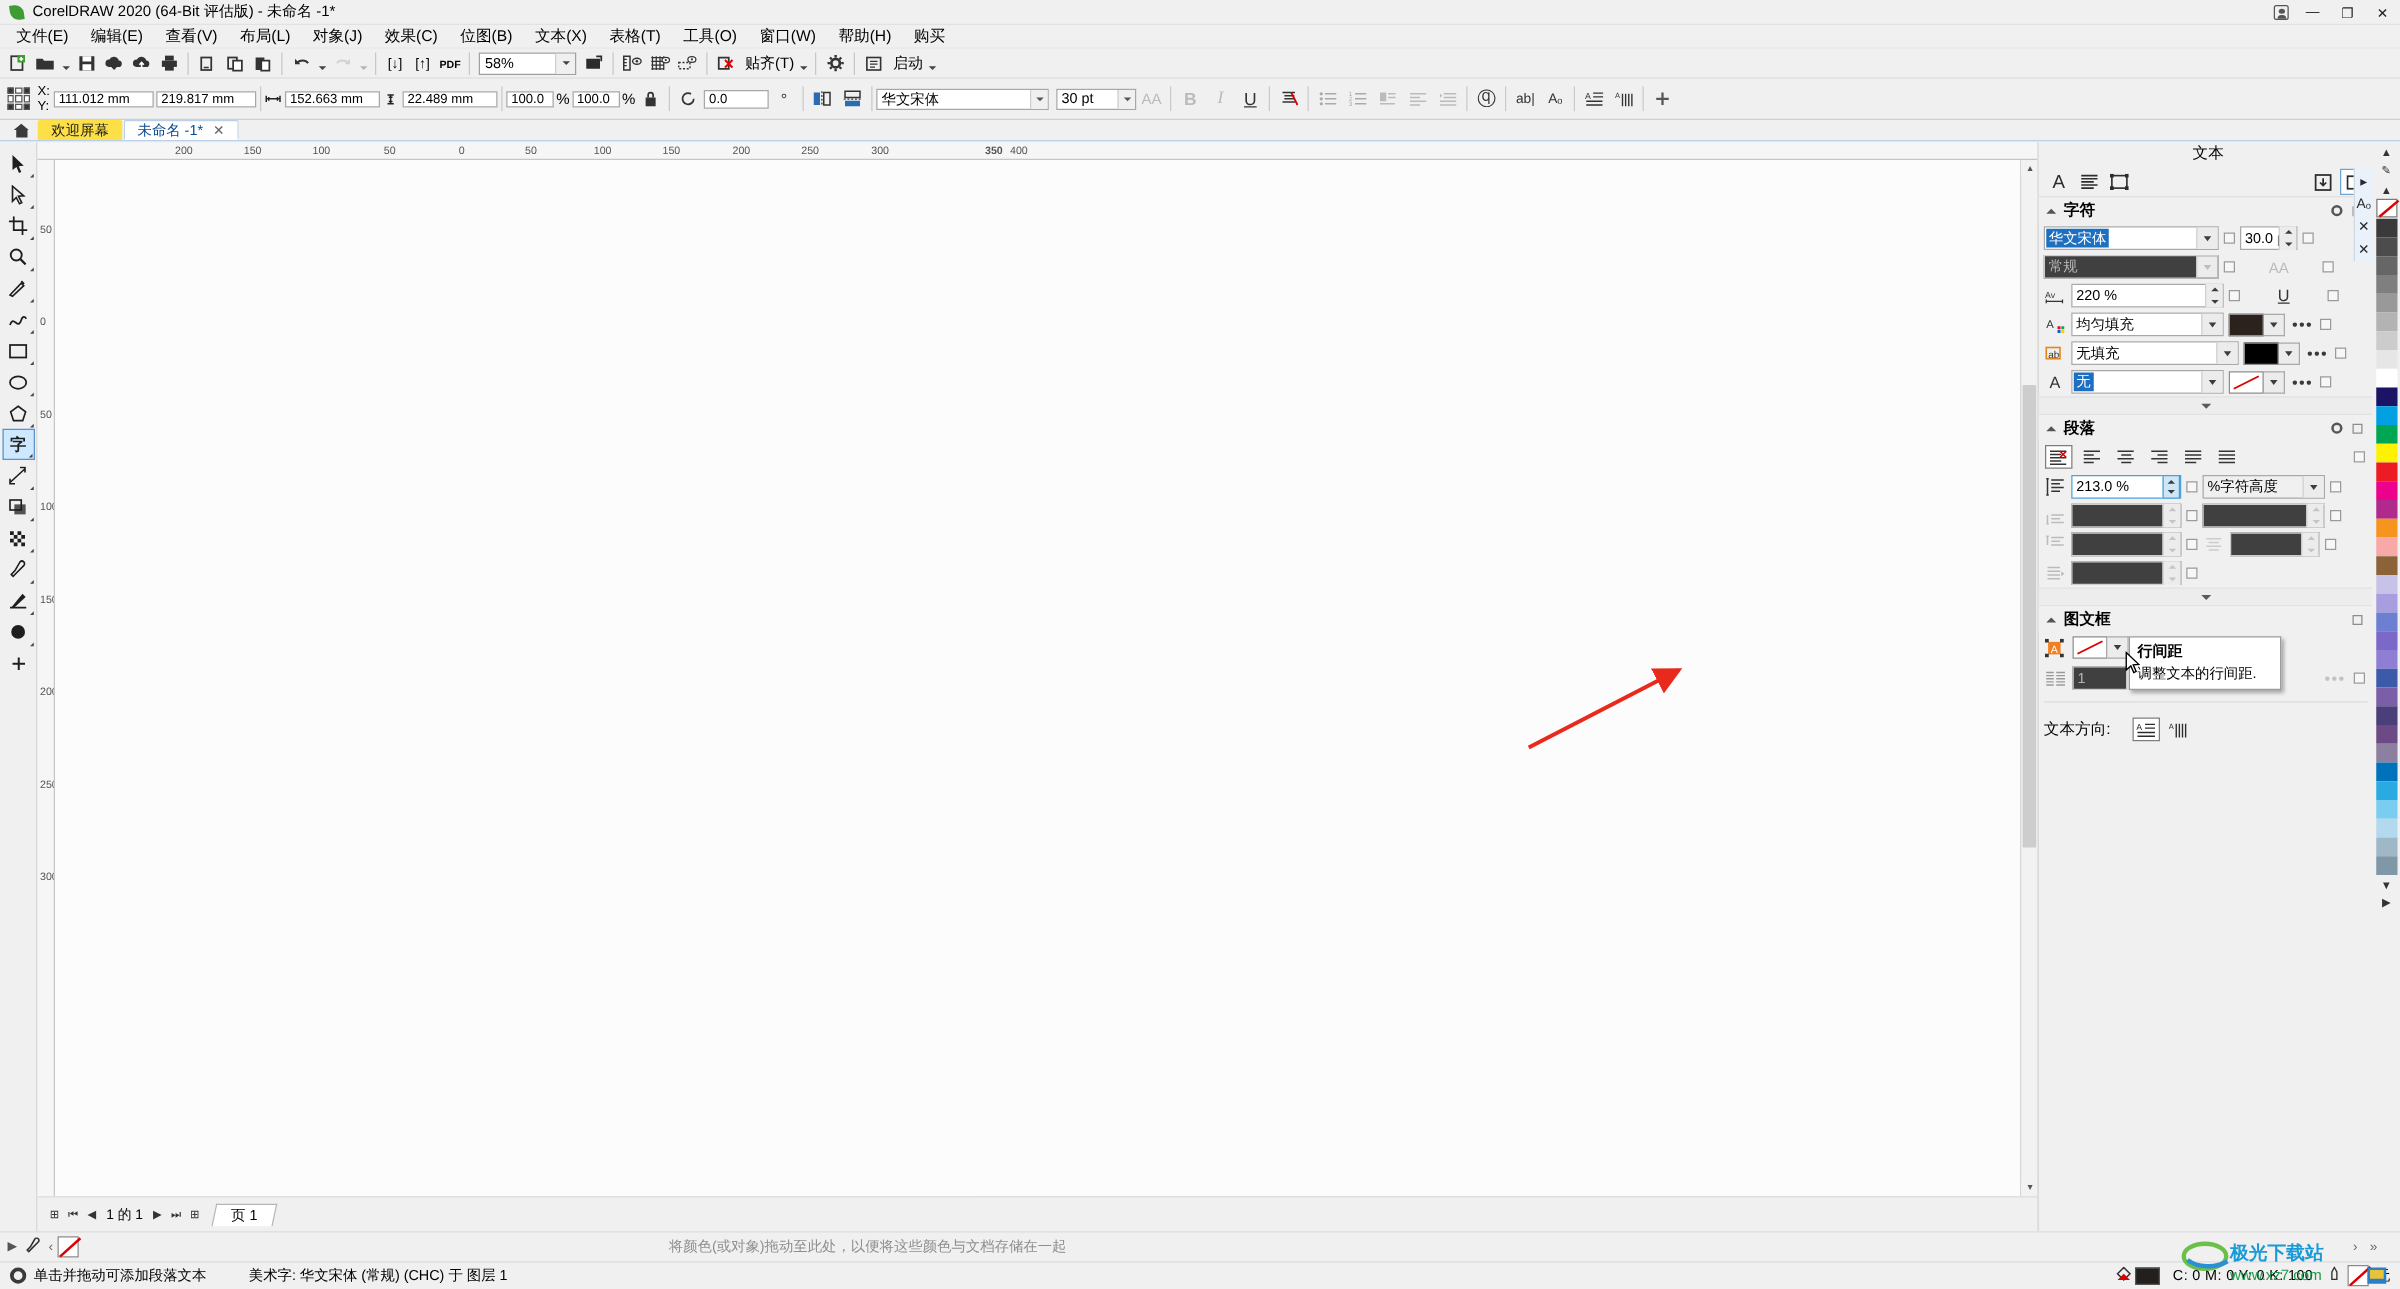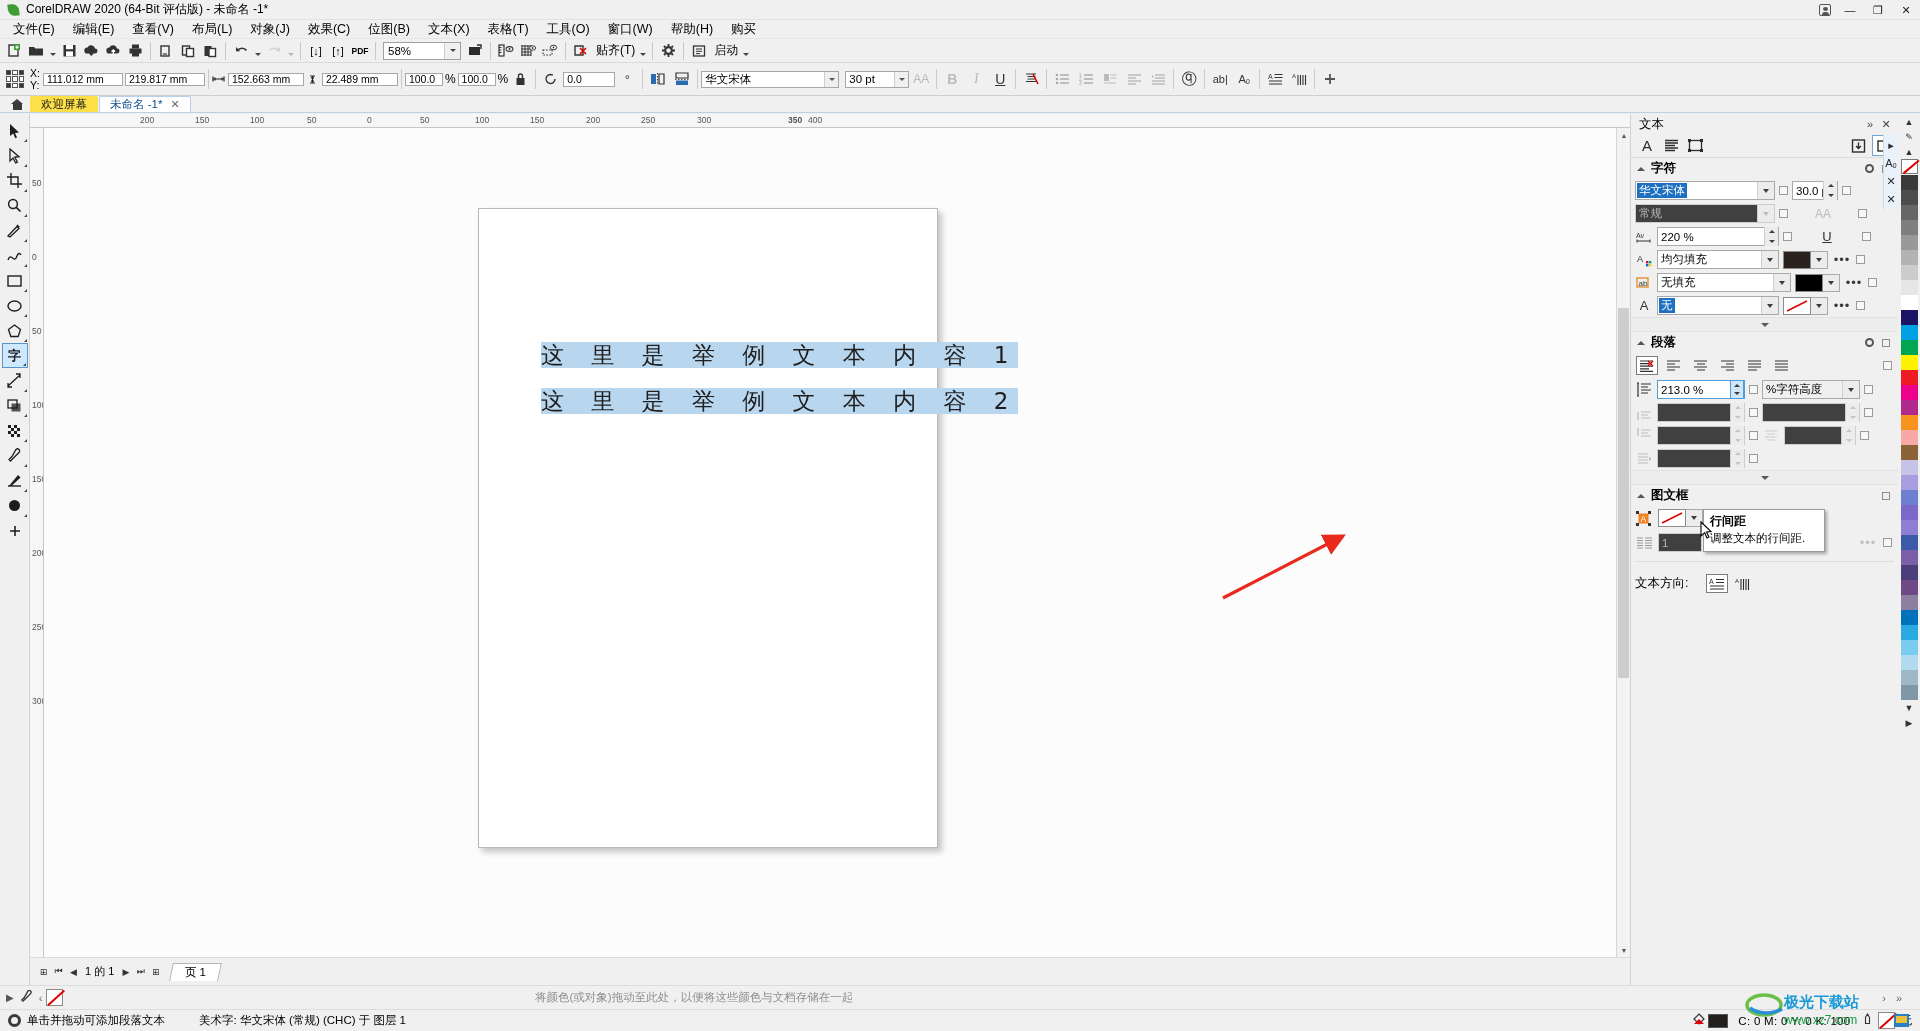--- a/index.html
+++ b/index.html
@@ -279,20 +279,21 @@
 
   
   .docker {
     position: absolute; right: 22px; top: 114px; width: 268px; bottom: 46px;
     background: #f0f0f0; border-left: 1px solid #d2d2d2;
     display: flex; flex-direction: column;
   }
   .docker-head {
     height: 20px; display: flex; align-items: center; padding: 0 4px 0 8px;
     background: #f0f0f0;
+    flex-direction: column;
   }
   .docker-title { font-size: 12.5px; flex: 1; }
   .dk-ico { width: 16px; height: 16px; display: flex; align-items: center; justify-content: center; font-size: 11px; color: #444; }
   .docker-tabs {
     height: 24px; display: flex; align-items: center; padding-left: 4px;
     border-bottom: 1px solid #dcdcdc; background: #f0f0f0;
   }
   .dtab {
     width: 24px; height: 21px; display: flex; align-items: center; justify-content: center;
     font-size: 14px; color: #2c2c2c;
@@ -900,28 +901,20 @@
       <span class="rlabel" style="left:2px;top:124px;">0</span>
       <span class="rlabel" style="left:2px;top:198px;">50</span>
       <span class="rlabel" style="left:2px;top:272px;">100</span>
       <span class="rlabel" style="left:2px;top:346px;">150</span>
       <span class="rlabel" style="left:2px;top:420px;">200</span>
       <span class="rlabel" style="left:2px;top:494px;">250</span>
       <span class="rlabel" style="left:2px;top:568px;">300</span>
     </div>
 
     <div class="canvaswrap">
-      <div class="page">
-        <div class="txtline line1">
-          <span class="txt-hl">这 里 是 举 例 文 本 内 容 1</span>
-        </div>
-        <div class="txtline line2">
-          <span class="txt-hl">这 里 是 举 例 文 本 内 容 2</span>
-        </div>
-      </div>
 
       <svg class="arrow-ann" viewBox="0 0 130 80">
         <defs>
             <marker id="ah" markerWidth="7" markerHeight="7" refX="6" refY="3.5" orient="auto">
           <path d="M0 0L7 3.5L0 7z" fill="#e8291c"></path>
             </marker>
           </defs>
         <path d="M4 70 L124 8" stroke="#e8291c" stroke-width="3.2" fill="none" marker-end="url(#ah)"></path>
       </svg>
     </div>

